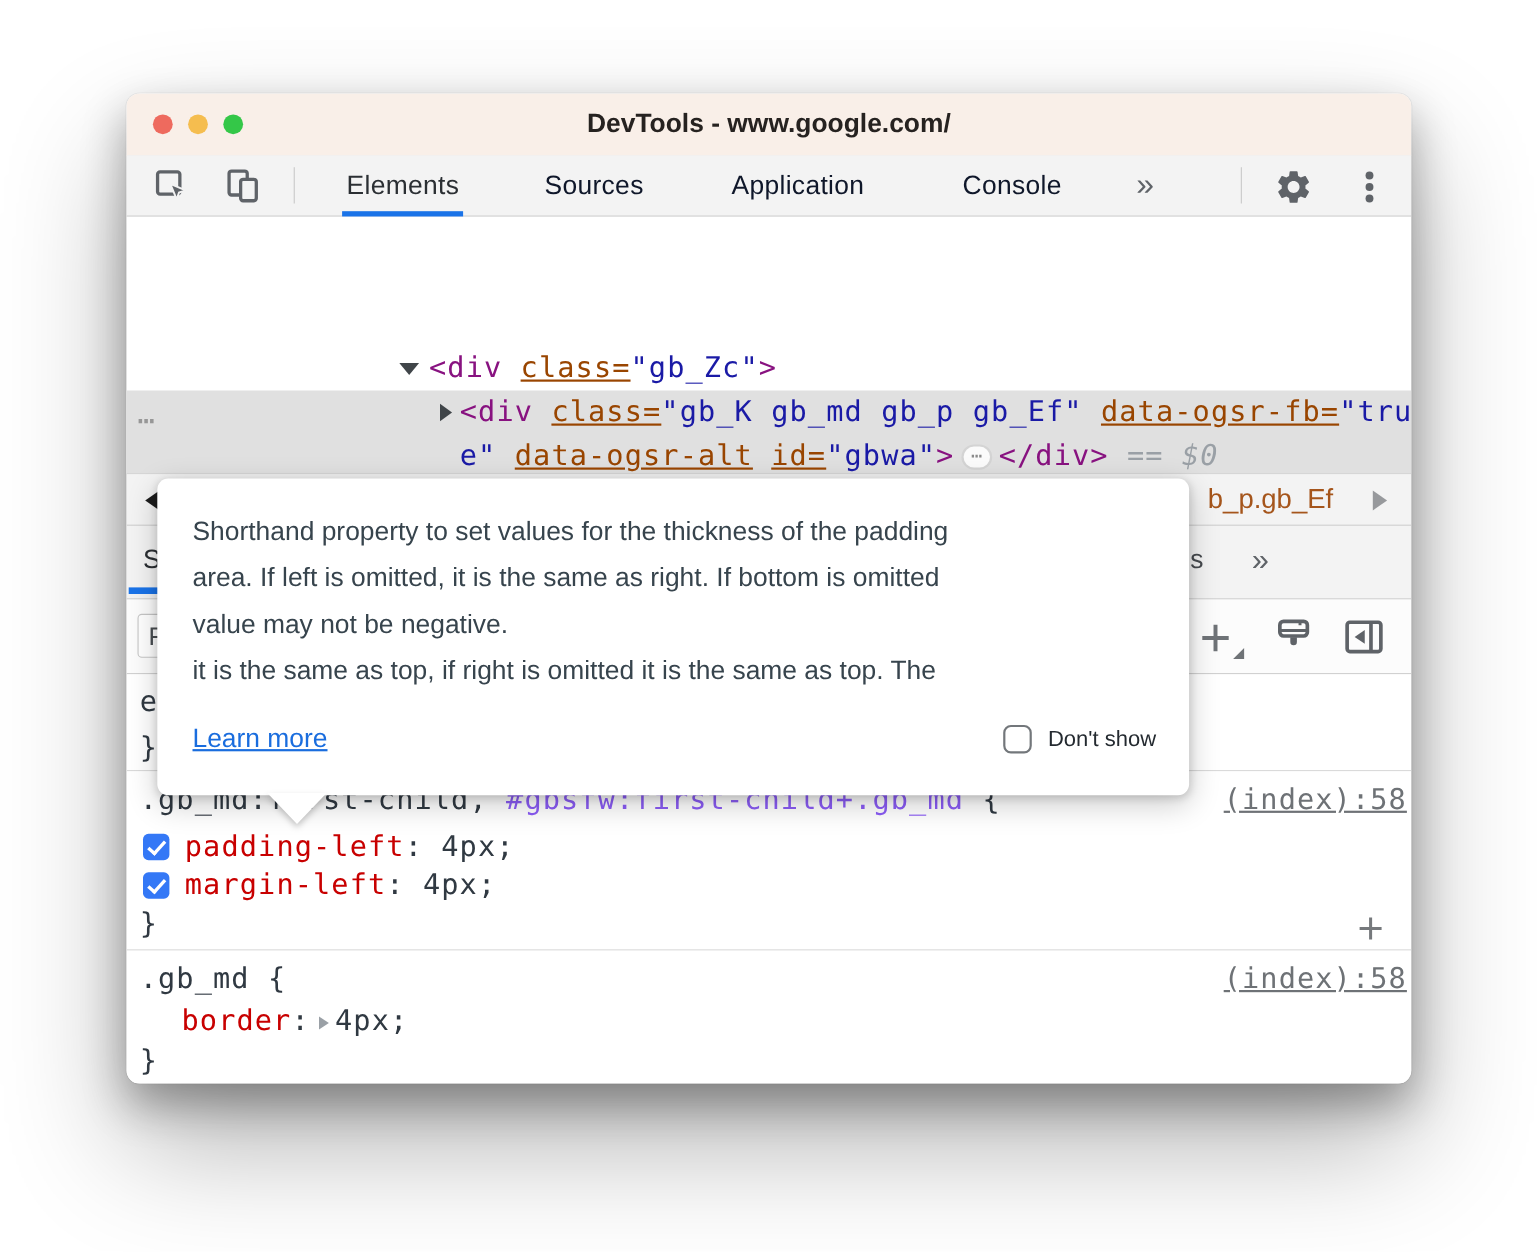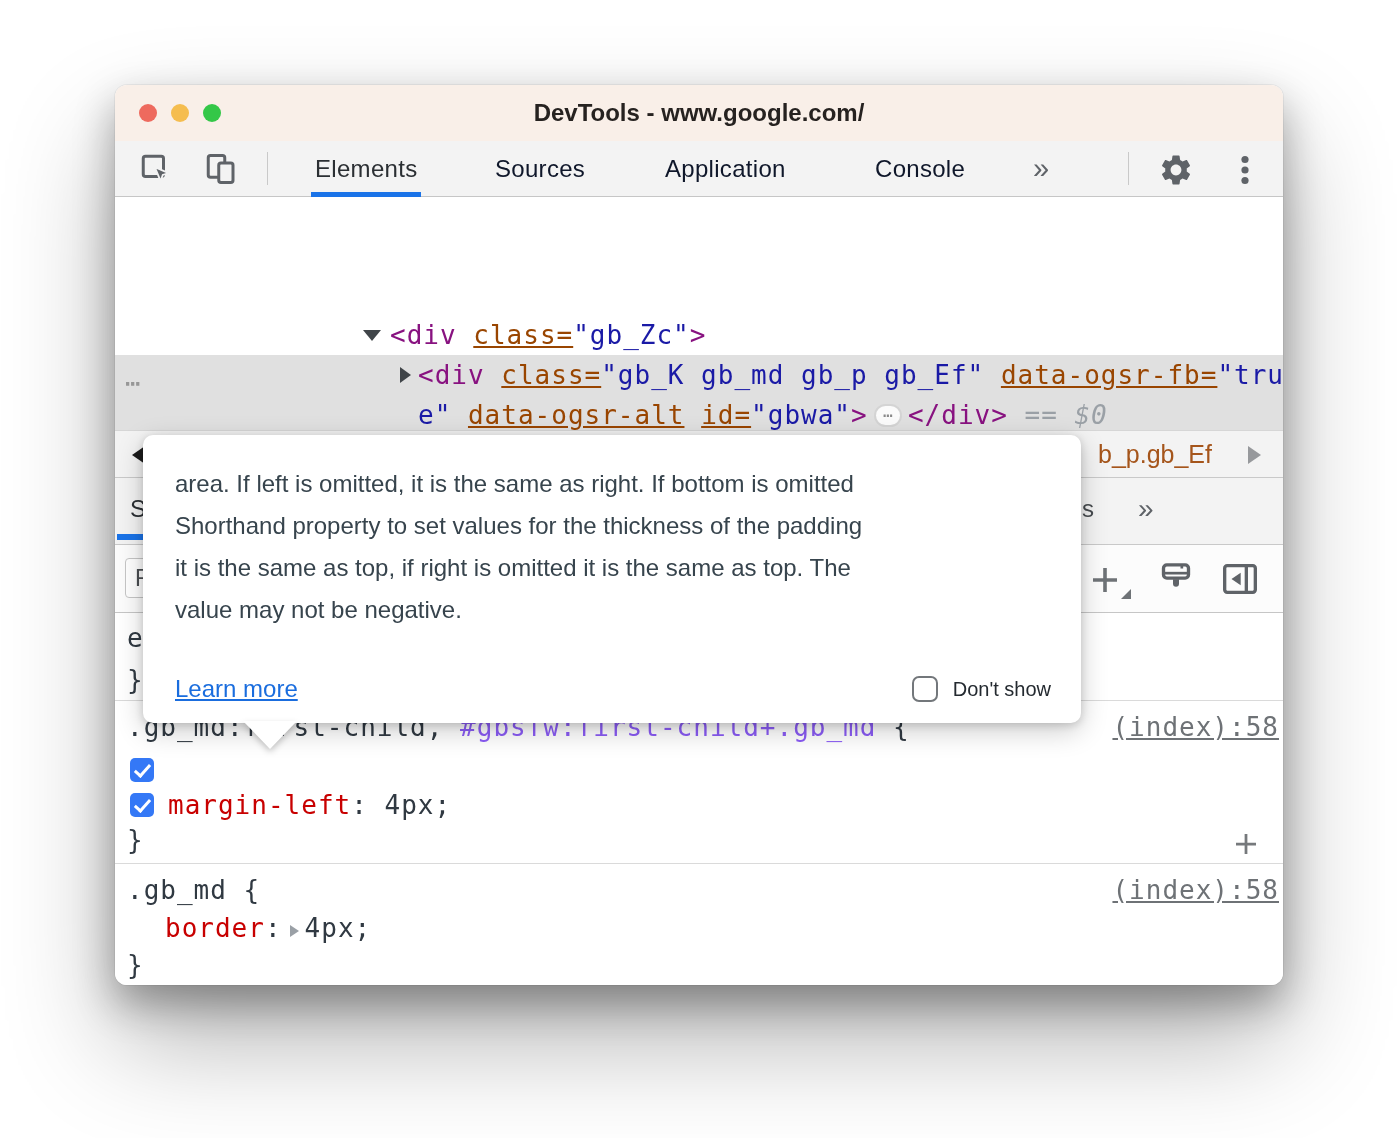--- a/index.html
+++ b/index.html
@@ -69,21 +69,21 @@
                 border-left:9px solid #9aa0a6;margin:0 6px 0 8px;}
   .plus-btn{position:absolute;}
   
   .tooltip{position:absolute;left:28px;top:350px;width:938px;height:288px;background:#fff;border-radius:10px;
            box-shadow:0 2px 8px rgba(0,0,0,.16), 0 8px 28px rgba(0,0,0,.20);z-index:50;box-sizing:border-box;
            padding:28px 30px 0 32px;}
   .tooltip-tail{position:absolute;left:128px;top:636px;width:0;height:0;z-index:49;
                 border-left:27px solid transparent;border-right:27px solid transparent;border-top:28px solid #fff;
                 filter:drop-shadow(0 3px 3px rgba(0,0,0,.22));z-index:51;}
   .tt-line{font-size:24px;line-height:42px;color:#37444d;white-space:pre;}
-  .tt-footer{display:flex;justify-content:space-between;align-items:center;margin-top:44px;}
+  .tt-footer{display:flex;justify-content:space-between;align-items:center;margin-top:27px;}
   .tt-link{font-size:24px;color:#1a6dde;text-decoration:underline;}
   .tt-check-wrap{display:flex;align-items:center;gap:15px;}
   .tt-checkbox{width:26px;height:26px;border:2px solid #73777b;border-radius:7px;background:#fff;box-sizing:border-box;}
   .tt-check-label{font-size:20px;color:#242a30;}
 </style>
 </head>
 <body>
 
 <div class="window">
 
@@ -185,43 +185,44 @@
   <div class="styles-content">
 
     <div class="style-line" style="left:12px;top:5px">element.style {</div>
     <div class="style-line" style="left:12px;top:47px">}</div>
     <div class="hr" style="top:87px"></div>
 
     <div class="style-line" style="left:12px;top:94px"><span class="tk tk-sel">.gb_md:first-child, </span><span class="tk tk-seldim">#gbsfw:first-child+.gb_md</span><span class="tk tk-sel"> {</span></div>
     <div class="src-link" style="top:94px">(index):58</div>
 
     <div class="checkbox" style="top:145px"></div>
+    <div class="style-line" style="left:53px;top:137px"><span class="prop-name">padding-left</span><span>: 4px;</span></div>
 
     <div class="checkbox" style="top:180px"></div>
     <div class="style-line" style="left:53px;top:172px"><span class="prop-name">margin-left</span><span>: 4px;</span></div>
 
     <div class="style-line" style="left:12px;top:207px">}</div>
     <svg class="plus-btn" style="right:22px;top:216px;width:30px;height:30px" viewBox="0 0 24 24">
       <path d="M12 4v16M4 12h16" stroke="#76797c" stroke-width="2.2" fill="none"></path>
     </svg>
     <div class="hr" style="top:250px"></div>
 
     <div class="style-line" style="left:12px;top:257px">.gb_md {</div>
     <div class="src-link" style="top:257px">(index):58</div>
 
     <div class="style-line" style="left:50px;top:295px"><span class="prop-name">border</span><span>:</span><span class="expand-arrow"></span><span>4px;</span></div>
 
     <div class="style-line" style="left:12px;top:332px">}</div>
   </div>
 
   <div class="tooltip">
+    <div class="tt-line">Shorthand property to set values for the thickness of the padding</div>
     <div class="tt-line">area. If left is omitted, it is the same as right. If bottom is omitted</div>
-    <div class="tt-line">Shorthand property to set values for the thickness of the padding</div>
+    <div class="tt-line">value may not be negative.</div>
     <div class="tt-line">it is the same as top, if right is omitted it is the same as top. The</div>
-    <div class="tt-line">value may not be negative.</div>
     <div class="tt-footer">
       <a class="tt-link" href="#">Learn more</a>
       <span class="tt-check-wrap">
         <span class="tt-checkbox"></span>
         <span class="tt-check-label">Don't show</span>
       </span>
     </div>
   </div>
   <div class="tooltip-tail"></div>
 

